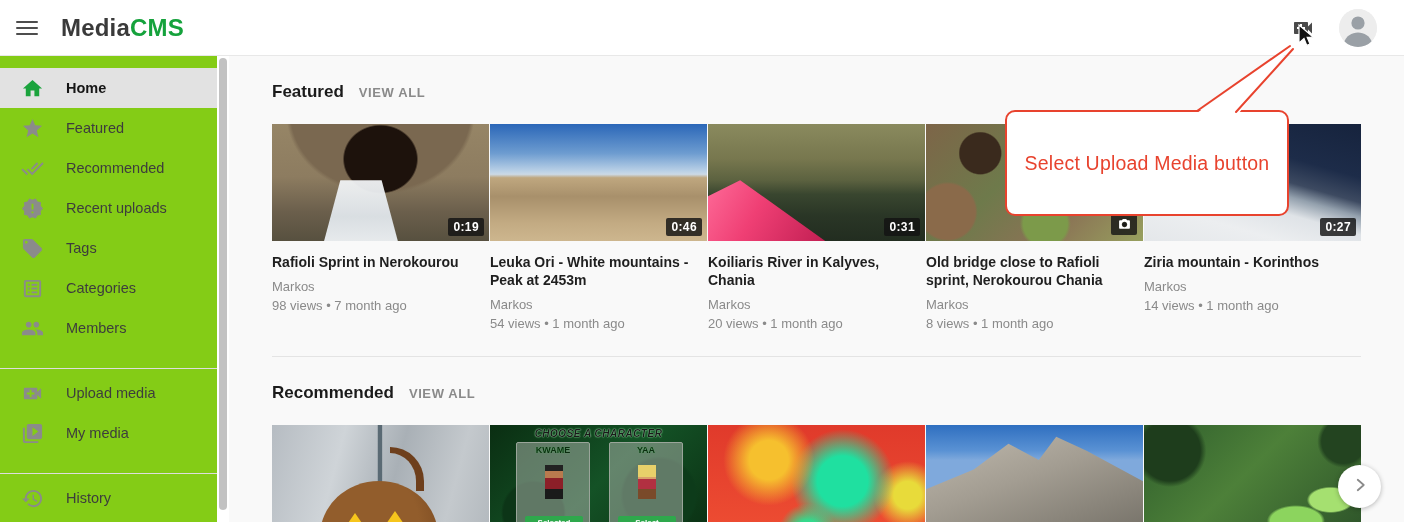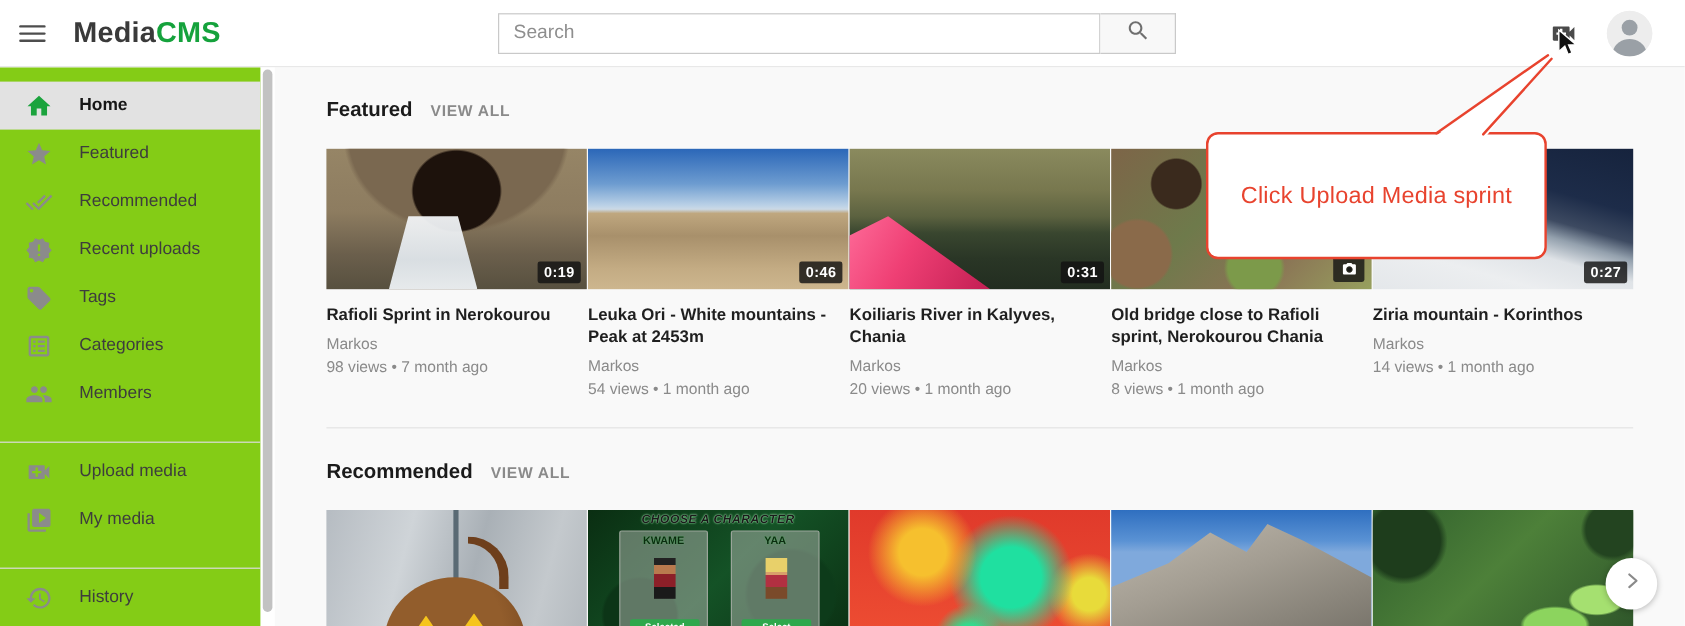--- a/index.html
+++ b/index.html
@@ -143,30 +143,20 @@
 
   <div class="topbar">
     <div class="hamburger">
         <i></i>
         <i></i>
         <i></i>
       </div>
     <div class="logo">
       <span class="lm">Media</span><span class="lc">CMS</span>
     </div>
-    <div class="searchwrap">
-      <input type="text" placeholder="Search" style="">
-      <div class="searchbtn">
-        <span>
-          <svg width="21" height="21" viewBox="0 0 24 24">
-              <path fill="#6f6f6f" d="M15.5 14h-.79l-.28-.27C15.41 12.59 16 11.11 16 9.5 16 5.91 13.09 3 9.5 3S3 5.91 3 9.5 5.91 16 9.5 16c1.61 0 3.09-.59 4.23-1.57l.27.28v.79l5 4.99L20.49 19l-4.99-5zm-6 0C7.01 14 5 11.99 5 9.5S7.01 5 9.5 5 14 7.01 14 9.5 11.99 14 9.5 14z"></path>
-            </svg>
-        </span>
-      </div>
-    </div>
     <div class="upbtn">
       <span>
         <svg width="28" height="24" viewBox="0 0 24 24">
             <path fill="#4a4a4a" d="M17 10.5V7c0-.55-.45-1-1-1H4c-.55 0-1 .45-1 1v10c0 .55.45 1 1 1h12c.55 0 1-.45 1-1v-3.5l4 4v-11l-4 4zM14 13h-3v3H9v-3H6v-2h3V8h2v3h3v2z"></path>
           </svg>
       </span>
     </div>
     <div class="avatar">
       <svg width="38" height="38" viewBox="0 0 38 38">
         <circle cx="19" cy="19" r="19" fill="#ededed"></circle>
@@ -364,21 +354,21 @@
 
   <div class="nextbtn">
     <span>
       <svg width="18" height="18" viewBox="0 0 24 24">
           <path fill="none" stroke="#8a8a8a" stroke-width="2.4" stroke-linecap="round" stroke-linejoin="round" d="M9 5l8 7-8 7"></path>
         </svg>
     </span>
   </div>
 
   <div class="callout">
-    <span>Click Upload Media sprint</span>
+    <span>Select Upload Media button</span>
   </div>
   <svg class="overlay" viewBox="0 0 1404 522">
     <polygon points="1291,46 1197,113 1239,113" fill="#ffffff"></polygon>
     <path d="M1197,111 L1290,46" stroke="#e8432e" stroke-width="2" fill="none" stroke-linecap="round"></path>
     <path d="M1236,112 L1293,49" stroke="#e8432e" stroke-width="2" fill="none" stroke-linecap="round"></path>
   </svg>
 
   <svg class="cursorsvg" width="20" height="26" viewBox="0 0 20 26">
     <path d="M2 1 L2 19 L7 14.6 L9.8 21.4 L13 20 L10.2 13.4 L16.4 13.2 Z" fill="#111" stroke="#fff" stroke-width="1.2"></path>
   </svg>

